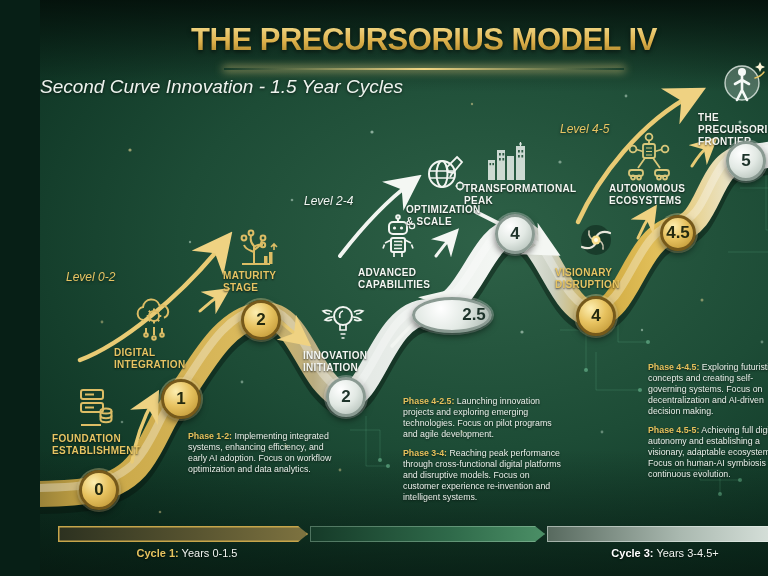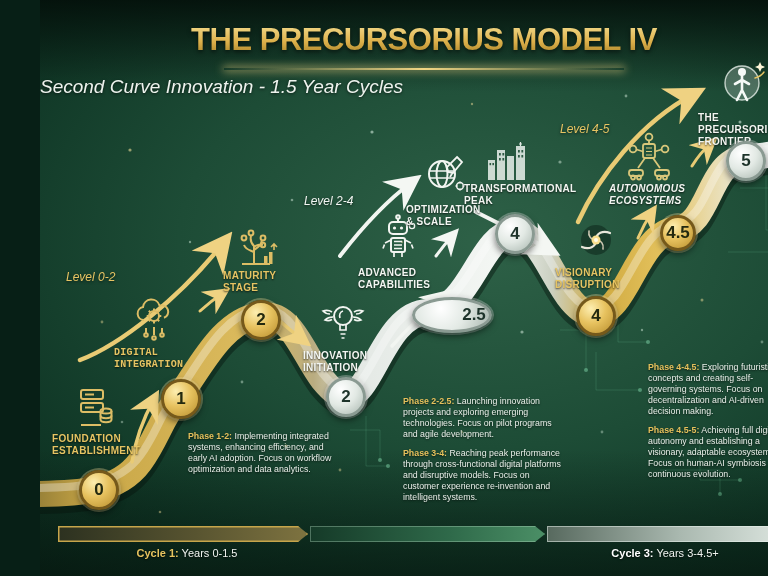--- a/index.html
+++ b/index.html
@@ -289,28 +289,28 @@
       <circle cx="21" cy="27" r="17" fill="#cfe0d6" opacity="0.28"></circle>
       <circle cx="21" cy="27" r="17" stroke="#e6efe9" stroke-width="1.4" opacity="0.8"></circle>
       <circle cx="21" cy="16" r="4" fill="#f6faf7"></circle>
       <path d="M21 20v14 M21 24l-7 4 M21 24l7 4 M21 34l-5 10 M21 34l5 10" stroke="#f6faf7" stroke-width="2.6" stroke-linecap="round"></path>
       <path d="M39 6l1.6 3.4L44 11l-3.4 1.6L39 16l-1.6-3.4L34 11l3.4-1.6z" fill="#fdf6d8"></path>
       <path d="M34 22c4-1 7-3 9-6" stroke="#e6c463" stroke-width="1.4" stroke-linecap="round"></path>
     </svg>
   </div>
 
   <div class="abs stage-label gold" style="left:12px;top:433px;width:88px;">FOUNDATION ESTABLISHMENT</div>
-  <div class="abs stage-label gold" style="left:74px;top:347px;width:80px;font-family:Liberation Mono, monospace;">DIGITAL INTEGRATION</div>
+  <div class="abs stage-label gold" style="left:74px;top:347px;width:80px;">DIGITAL INTEGRATION</div>
   <div class="abs stage-label gold" style="left:183px;top:270px;width:70px;">MATURITY STAGE</div>
   <div class="abs stage-label white" style="left:263px;top:350px;width:80px;">INNOVATION INITIATION</div>
   <div class="abs stage-label white" style="left:318px;top:267px;width:80px;">ADVANCED CAPABILITIES</div>
   <div class="abs stage-label white" style="left:366px;top:204px;width:80px;">OPTIMIZATION &amp; SCALE</div>
   <div class="abs stage-label white" style="left:424px;top:183px;width:94px;">TRANSFORMATIONAL PEAK</div>
   <div class="abs stage-label gold" style="left:515px;top:267px;width:80px;">VISIONARY DISRUPTION</div>
-  <div class="abs stage-label white" style="left:569px;top:183px;width:80px;font-style:italic;">AUTONOMOUS ECOSYSTEMS</div>
+  <div class="abs stage-label white" style="left:569px;top:183px;width:80px;">AUTONOMOUS ECOSYSTEMS</div>
   <div class="abs stage-label white" style="left:658px;top:112px;width:94px;">THE PRECURSORIUS FRONTIER</div>
 
   <div class="abs node gold big-font" style="left:56px;top:487px;">
       <span>0</span>
     </div>
   <div class="abs node gold big-font" style="left:138px;top:396px;">
       <span>1</span>
     </div>
   <div class="abs node gold big-font" style="left:218px;top:317px;">
       <span>2</span>
@@ -331,21 +331,21 @@
       <span>4.5</span>
     </div>
   <div class="abs node silver big-font" style="left:703px;top:158px;">
       <span>5</span>
     </div>
 
   <div class="abs phase-block" style="left:148px;top:431px;width:148px;">
     <p><span class="phase-lead">Phase 1-2:</span> <span>Implementing integrated systems, enhancing efficiency, and early AI adoption. Focus on workflow optimization and data analytics.</span></p>
   </div>
   <div class="abs phase-block" style="left:363px;top:396px;width:158px;">
-    <p><span class="phase-lead">Phase 2-2.5:</span> <span>Launching innovation projects and exploring emerging technologies. Focus on pilot programs and agile development.</span></p>
+    <p><span class="phase-lead">Phase 4-2.5:</span> <span>Launching innovation projects and exploring emerging technologies. Focus on pilot programs and agile development.</span></p>
     <p><span class="phase-lead">Phase 3-4:</span> <span>Reaching peak performance through cross-functional digital platforms and disruptive models. Focus on customer experience re-invention and intelligent systems.</span></p>
   </div>
   <div class="abs phase-block" style="left:608px;top:362px;width:142px;">
     <p><span class="phase-lead">Phase 4-4.5:</span> <span>Exploring futuristic concepts and creating self-governing systems. Focus on decentralization and AI-driven decision making.</span></p>
     <p><span class="phase-lead">Phase 4.5-5:</span> <span>Achieving full digital autonomy and establishing a visionary, adaptable ecosystem. Focus on human-AI symbiosis and continuous evolution.</span></p>
   </div>
 
   <div class="abs cycle-seg seg1"></div>
   <div class="abs cycle-seg seg2"></div>
   <div class="abs cycle-seg seg3"></div>

